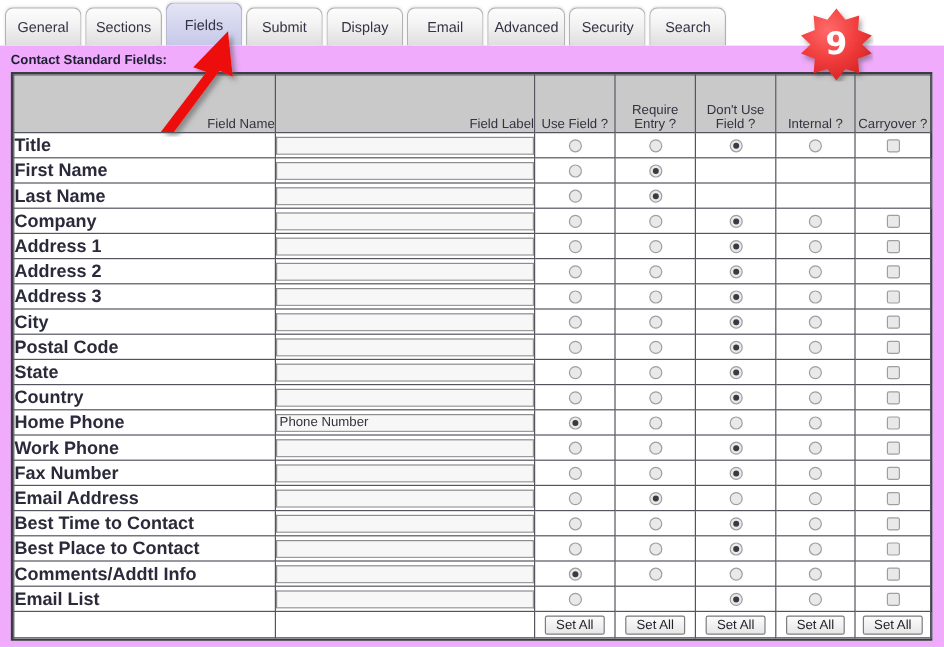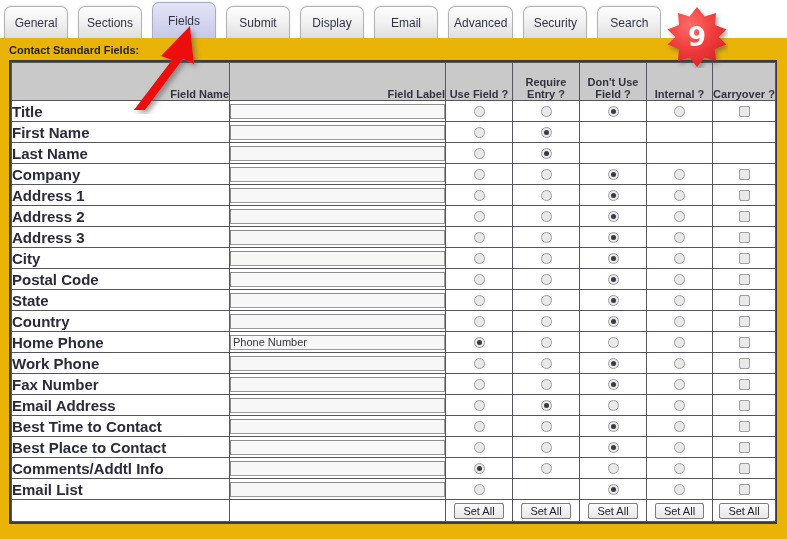--- a/index.html
+++ b/index.html
@@ -26,21 +26,21 @@
     background: #ffffff;
     display: flex;
     align-items: flex-end;
     z-index: 2;
   }
   .tab {
     position: relative;
     height: 32px;
     min-width: 64px;
     padding: 0 5px;
-    margin-right: 10px;
+    margin-right: 3px;
     display: flex;
     align-items: center;
     justify-content: center;
     font-size: 12px;
     color: #333344;
     background: linear-gradient(to bottom, #fdfdfd 0%, #f2f2f2 45%, #dedede 100%);
     border: 1px solid #b2b2b2;
     border-bottom: none;
     border-radius: 7px 7px 0 0;
     box-shadow: 0 -1px 2px rgba(0,0,0,0.08);
@@ -55,21 +55,21 @@
     height: 36px;
     z-index: 3;
   }
 
   
   .panel {
     position: absolute;
     left: 0; top: 36px;
     width: 787px;
     height: 503px;
-    background: #eab308;
+    background: #f0abfc;
     z-index: 1;
   }
   .section-title {
     font-size: 11px;
     font-weight: bold;
     color: #1f1f33;
     padding: 8px 0 4px 9px;
   }
 
   
@@ -87,22 +87,22 @@
   }
   table.grid td, table.grid th {
     border: 1px solid #55555f;
     padding: 0;
     box-sizing: border-box;
   }
   thead th {
     background: #c9c9c9;
     color: #33333f;
     font-size: 11px;
-    font-weight: bold;
-    height: 38px;
+    font-weight: normal;
+    height: 48px;
     text-align: center;
     vertical-align: bottom;
     padding-bottom: 2px;
     line-height: 12px;
   }
   thead th.lefthead {
     text-align: right;
     padding-left: 4px;
   }
   td.fieldname {

